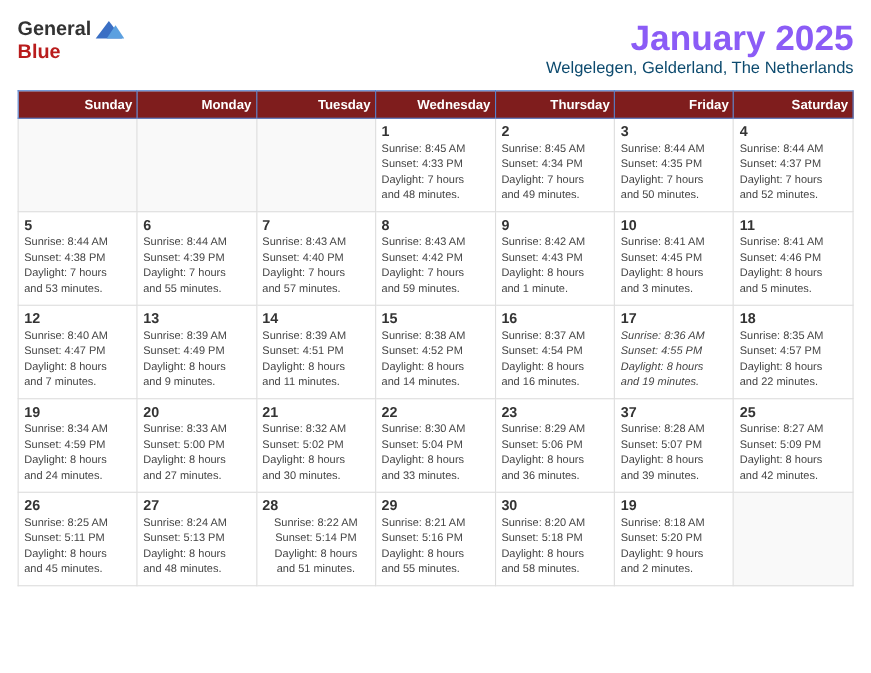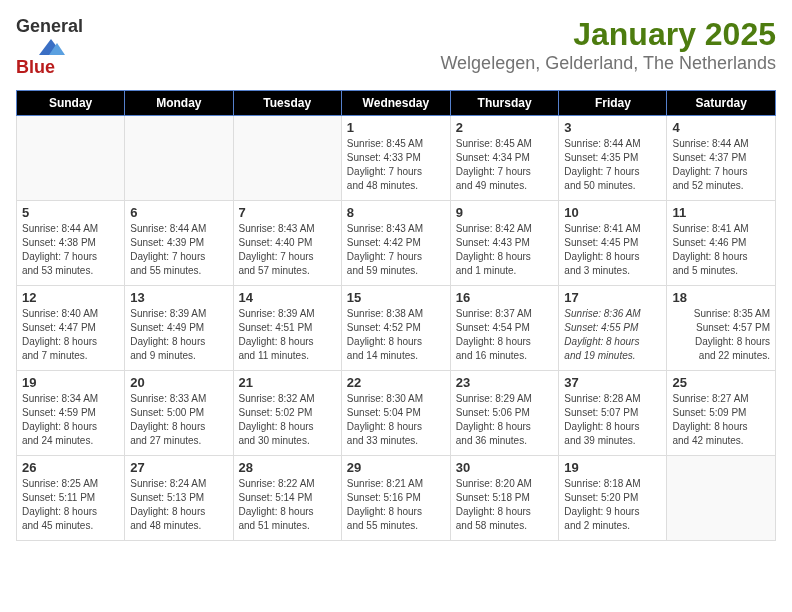--- a/index.html
+++ b/index.html
@@ -33,46 +33,45 @@
     }
     .logo-icon {
       width: 28px;
       height: 20px;
       display: inline-block;
       margin-left: 2px;
     }
     .logo-row {
       display: flex;
       align-items: center;
-      flex-direction: column;
     }
     .title-block {
       text-align: right;
     }
     .month-title {
       font-size: 32px;
       font-weight: bold;
-      color: #4d7c0f;
+      color: #8b5cf6;
     }
     .location-title {
-      font-size: 18px;
-      color: #737373;
+      font-size: 15px;
+      color: #0c4a6e;
     }
     .calendar {
       width: 100%;
       border-collapse: collapse;
       border: 1px solid #ccc;
     }
     .calendar th {
-      background-color: #000000;
+      background-color: #7f1d1d;
       color: #fff;
       font-size: 12px;
       font-weight: bold;
       padding: 5px 4px;
-      text-align: center;
+      text-align: right;
       border: 1px solid #5580cc;
     }
     .calendar td {
       vertical-align: top;
       padding: 4px 5px;
       font-size: 10px;
       color: #333;
       border: 1px solid #ddd;
       width: 110px;
       min-height: 80px;
@@ -252,21 +251,21 @@
         </td>
         <td>
           <span class="day-number">17</span>
           <div class="day-info" style="white-space: pre-line; font-style: italic;">Sunrise: 8:36 AM
 Sunset: 4:55 PM
 Daylight: 8 hours
 and 19 minutes.</div>
         </td>
         <td>
           <span class="day-number">18</span>
-          <div class="day-info" style="white-space: pre-line; text-align: right;">Sunrise: 8:35 AM
+          <div class="day-info" style="white-space: pre-line;">Sunrise: 8:35 AM
 Sunset: 4:57 PM
 Daylight: 8 hours
 and 22 minutes.</div>
         </td>
       </tr>
       <tr class="week-row">
         <td>
           <span class="day-number">19</span>
           <div class="day-info" style="white-space: pre-line;">Sunrise: 8:34 AM
 Sunset: 4:59 PM
@@ -326,21 +325,21 @@
         </td>
         <td>
           <span class="day-number">27</span>
           <div class="day-info" style="white-space: pre-line;">Sunrise: 8:24 AM
 Sunset: 5:13 PM
 Daylight: 8 hours
 and 48 minutes.</div>
         </td>
         <td>
           <span class="day-number">28</span>
-          <div class="day-info" style="white-space: pre-line;">Sunrise: 8:22 AM
+          <div class="day-info" style="white-space: pre-line; text-align: center;">Sunrise: 8:22 AM
 Sunset: 5:14 PM
 Daylight: 8 hours
 and 51 minutes.</div>
         </td>
         <td>
           <span class="day-number">29</span>
           <div class="day-info" style="white-space: pre-line;">Sunrise: 8:21 AM
 Sunset: 5:16 PM
 Daylight: 8 hours
 and 55 minutes.</div>

